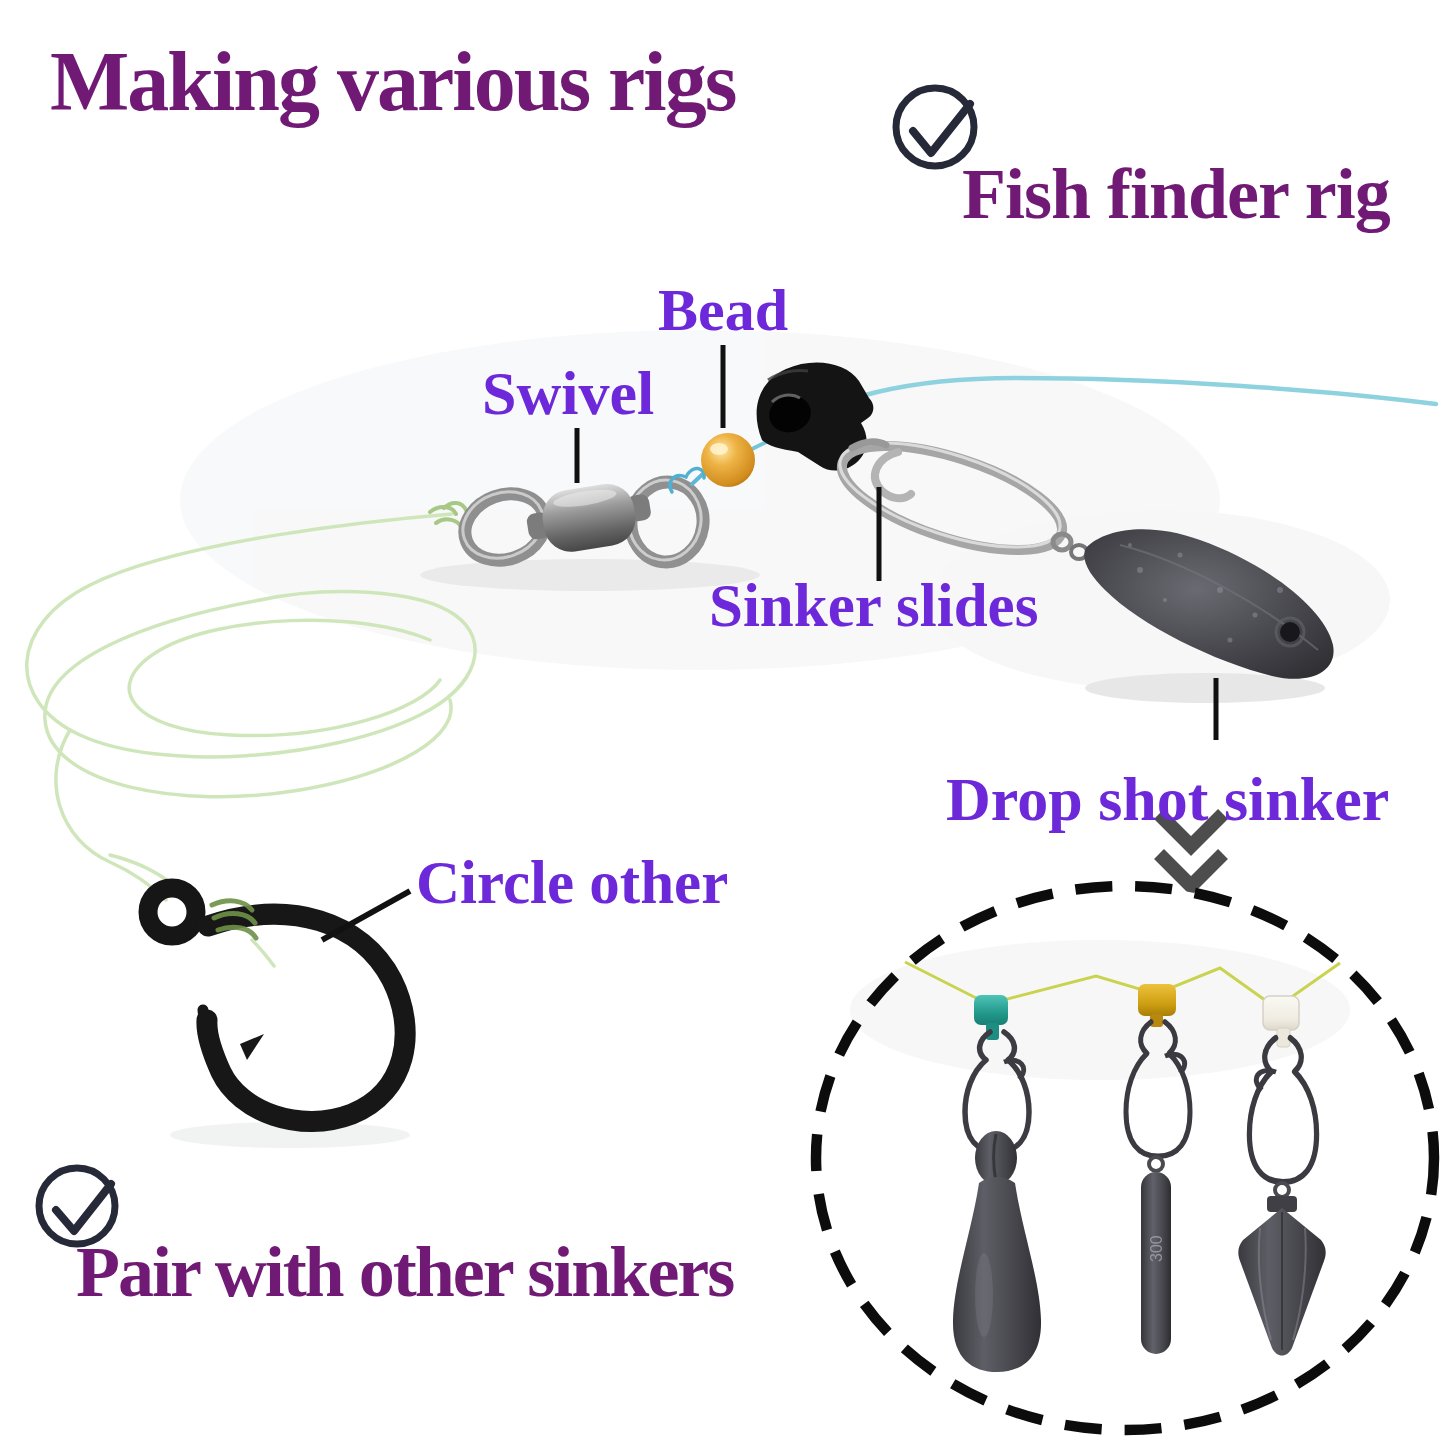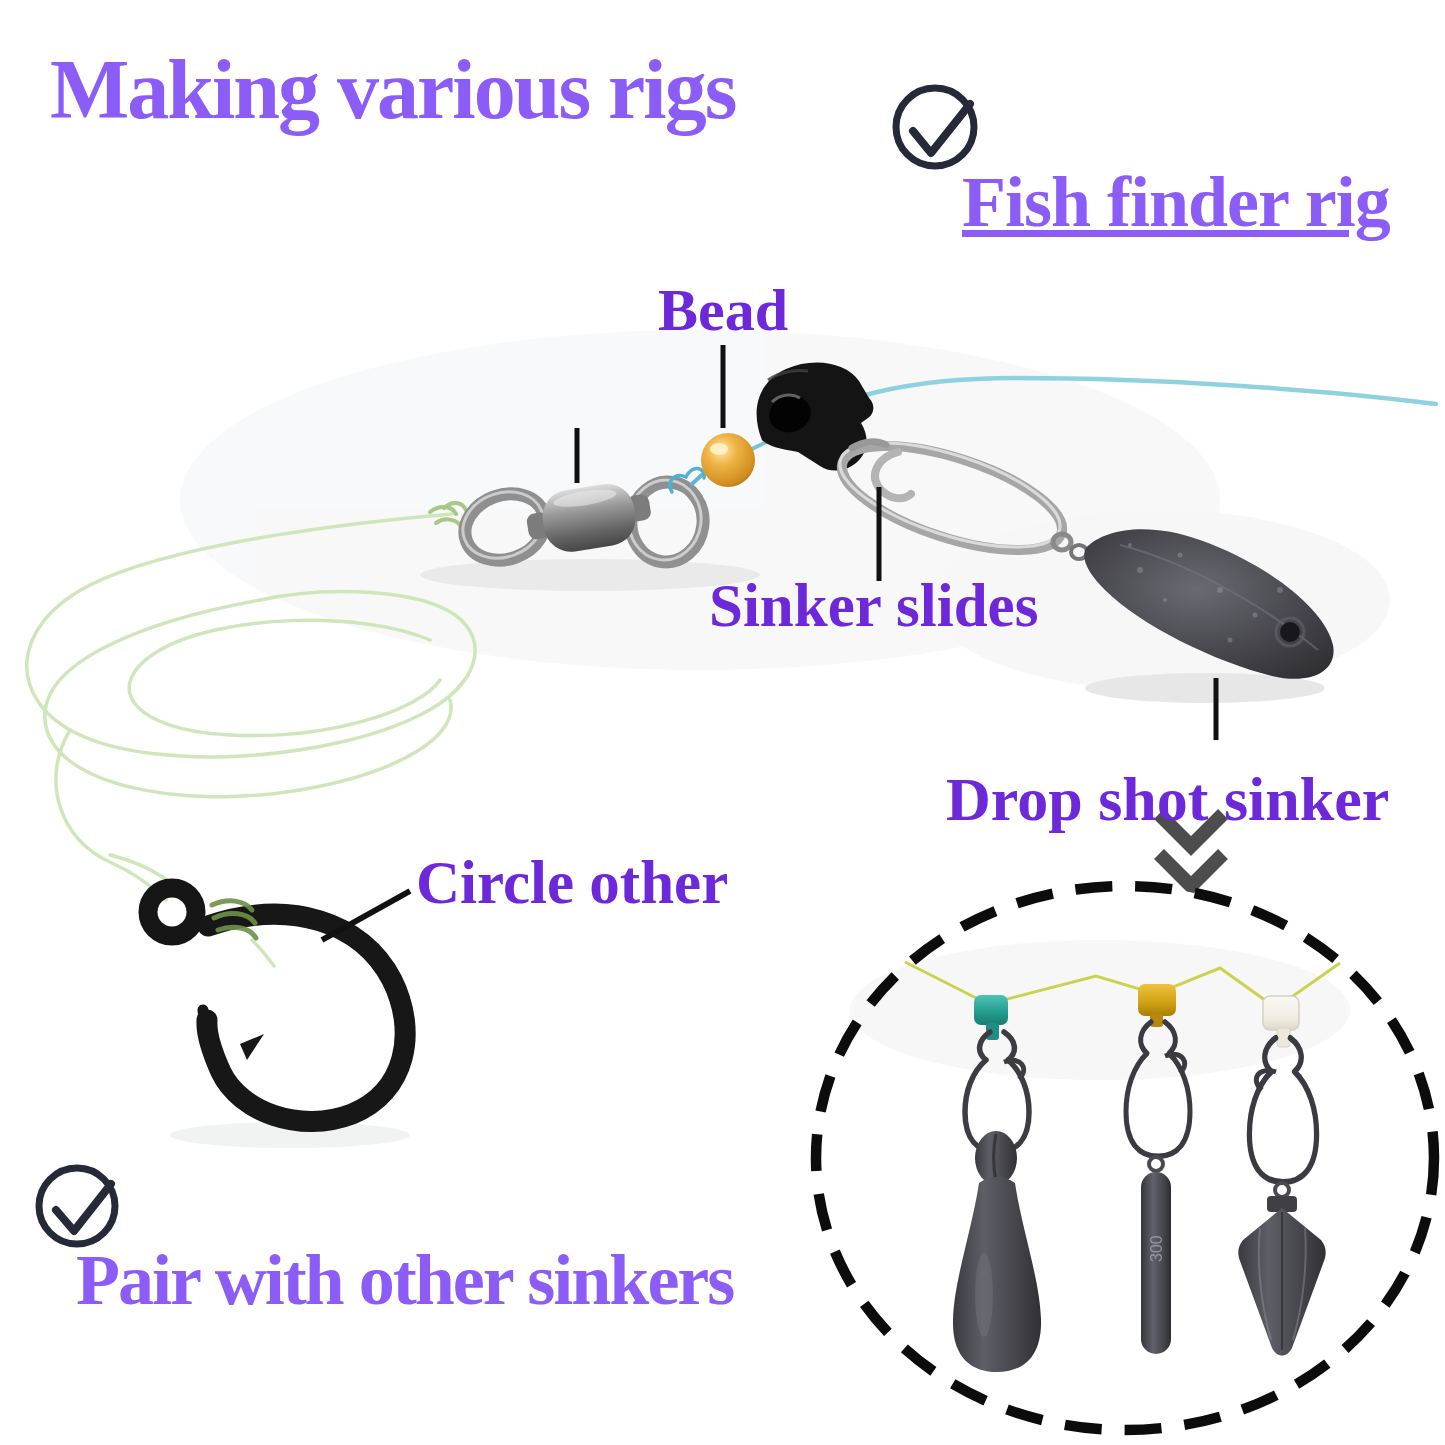--- a/index.html
+++ b/index.html
@@ -1,24 +1,24 @@
 <!DOCTYPE html>
 <html><head>
 <meta charset="utf-8">
 <style>
   html,body{margin:0;padding:0;background:#ffffff;}
   .canvas{
     position:relative;width:1445px;height:1445px;background:#ffffff;overflow:hidden;
     font-family:"Liberation Serif","DejaVu Serif",serif;
   }
   .lbl{position:absolute;white-space:nowrap;font-weight:bold;line-height:1;}
-  .lbl-blue{color:#8b5cf6;margin-top:8px;}
+  .lbl-blue{color:#701a75;}
   .lbl-dark{color:#6d28d9;}
   #title{left:50px;top:40px;font-size:84px;letter-spacing:-2px;}
-  #fishfinder{left:962px;top:158px;font-size:72px;letter-spacing:-1px;text-decoration:underline;}
+  #fishfinder{left:962px;top:158px;font-size:72px;letter-spacing:-1px;}
   #bead-lbl{left:658px;top:280px;font-size:60px;}
   #swivel-lbl{left:482px;top:362px;font-size:62px;}
   #sinkerslides-lbl{left:709px;top:575px;font-size:61px;}
   #dropshot-lbl{left:946px;top:728px;font-size:62px;margin-top:40px;}
   #circlehook-lbl{left:416px;top:852px;font-size:61px;}
   #pair-lbl{left:76px;top:1236px;font-size:72px;letter-spacing:-2px;}
   svg{position:absolute;left:0;top:0;}
 </style>
 </head>
 <body>
@@ -227,18 +227,19 @@
       <path d="M 1282,1212 L 1282,1350" stroke="#2c2c30" stroke-width="2" opacity="0.7"></path>
       <path d="M 1260,1228 C 1256,1270 1263,1312 1271,1340" fill="none" stroke="#9b9ba3" stroke-width="2" opacity="0.4"></path>
       <path d="M 1305,1228 C 1308,1270 1301,1312 1293,1340" fill="none" stroke="#9b9ba3" stroke-width="2" opacity="0.4"></path>
     </g>
   </g>
 </svg>
 
 <div id="title" class="lbl lbl-blue">Making various rigs</div>
 <div id="fishfinder" class="lbl lbl-blue">Fish finder rig</div>
 <div id="bead-lbl" class="lbl lbl-dark">Bead</div>
+<div id="swivel-lbl" class="lbl lbl-dark">Swivel</div>
 <div id="sinkerslides-lbl" class="lbl lbl-dark">Sinker slides</div>
 <div id="dropshot-lbl" class="lbl lbl-dark">Drop shot sinker</div>
 <div id="circlehook-lbl" class="lbl lbl-dark">Circle other</div>
 <div id="pair-lbl" class="lbl lbl-blue">Pair with other sinkers</div>
 
 </div>
 
 </body></html>

